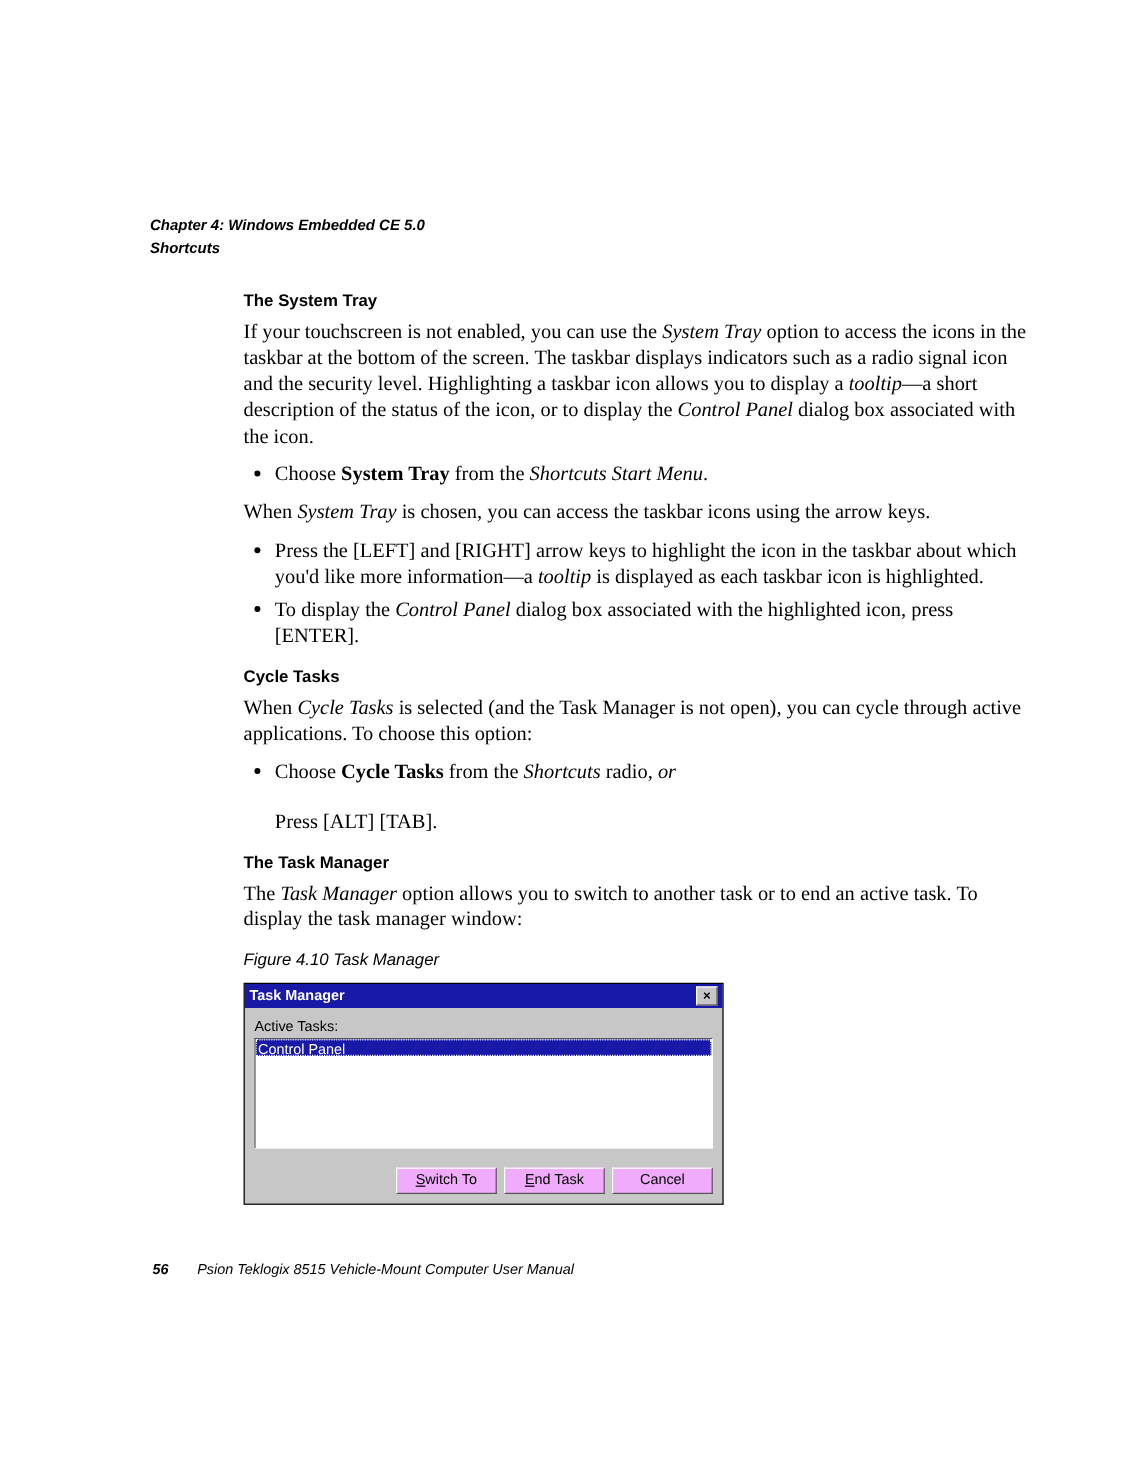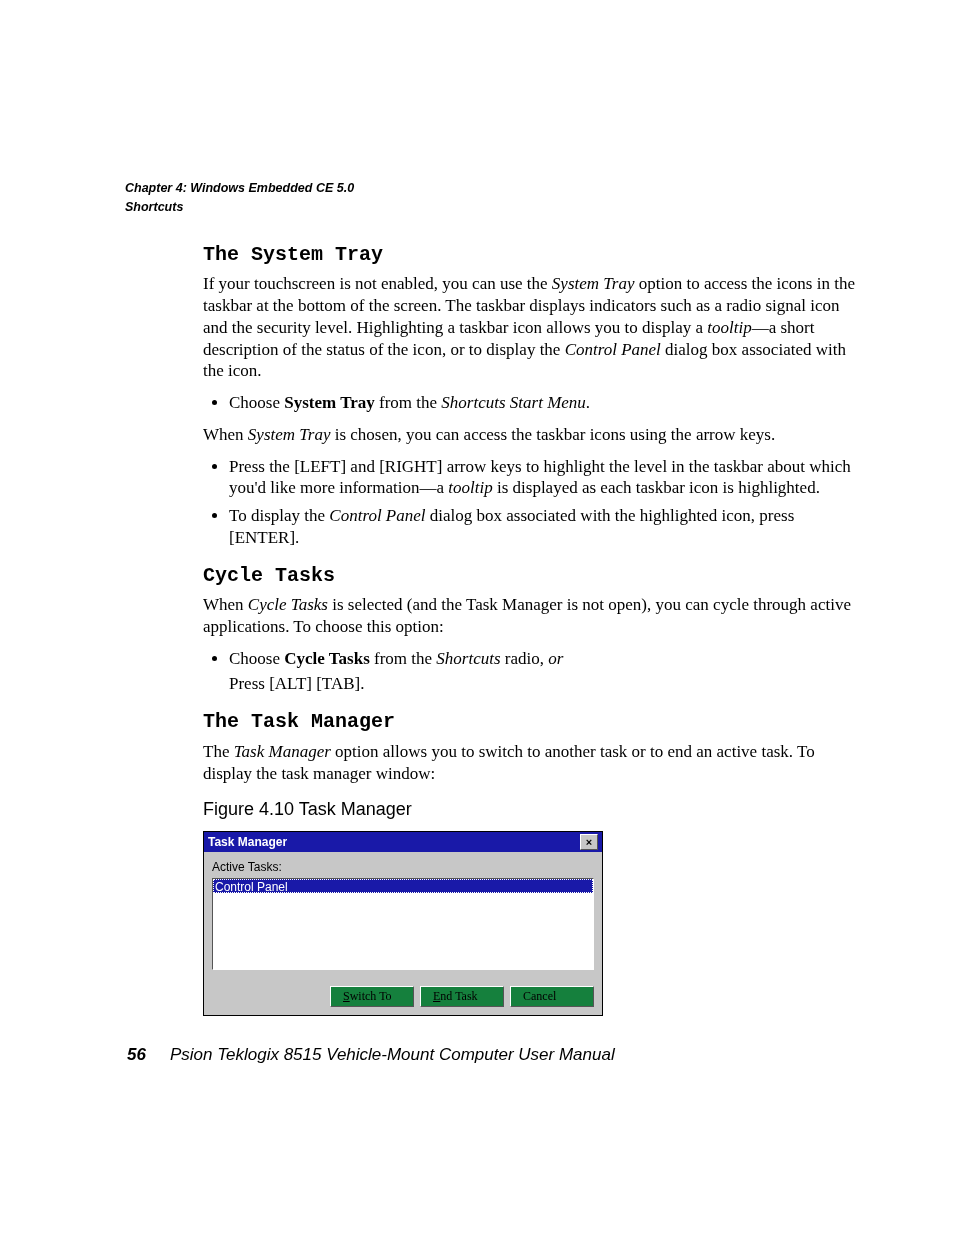--- a/index.html
+++ b/index.html
@@ -24,35 +24,36 @@
     line-height: 1.35;
     margin-bottom: 2px;
   }
   .content {
     margin-left: 78px;
     margin-top: 26px;
     font-size: 17px;
     line-height: 1.28;
   }
   .subhead {
-    font-family: Liberation Mono, monospace;
+    font-family: Liberation Sans, sans-serif;
     font-weight: bold;
-    font-size: 20px;
+    font-size: 14px;
     margin-top: 14px;
     margin-bottom: 6px;
   }
   .subhead.first { margin-top: 0; }
   p { margin: 4px 0 10px 0; }
   ul { margin: 6px 0 10px 0; padding-left: 26px; }
   li { margin-bottom: 6px; }
   .fig-caption {
     font-family: Tahoma, Verdana, sans-serif;
-    font-size: 18px;
+    font-size: 14px;
     margin-top: 14px;
     margin-bottom: 10px;
+    font-style: italic;
   }
   .task-mgr {
     width: 398px;
     background: #c7c7c7;
     border: 1px solid #000;
     font-family: Tahoma, Verdana, sans-serif;
     font-size: 12px;
   }
   .tm-title {
     background: #1919a8;
@@ -105,39 +106,39 @@
     padding: 0 1px;
     box-sizing: border-box;
   }
   .tm-buttons {
     display: flex;
     justify-content: flex-end;
     gap: 6px;
     padding: 8px;
   }
   .tm-btn {
-    background: #15803d;
+    background: #f0abfc;
     border-top: 1px solid #fff;
     border-left: 1px solid #fff;
     border-right: 1px solid #555;
     border-bottom: 1px solid #555;
     font-size: 12px;
     padding: 2px 12px;
     min-width: 58px;
-    font-family: Liberation Serif, serif;
+    text-align: center;
   }
   .tm-btn:first-letter { text-decoration: underline; }
   .tm-btn.cancel:first-letter { text-decoration: none; }
   .footer {
     position: absolute;
     bottom: 170px;
     left: 127px;
     font-family: Tahoma, Verdana, sans-serif;
     font-style: italic;
-    font-size: 17px;
+    font-size: 12px;
   }
   .footer-num { font-weight: bold; margin-right: 24px; }
   em.i { font-style: italic; }
   b { font-weight: bold; }
 </style>
 </head>
 <body>
 
 <div class="page">
   <div class="header-line">Chapter 4: Windows Embedded CE 5.0</div>
@@ -152,35 +153,35 @@
     <ul>
       <li>
         <span>Choose </span><b>System Tray</b><span> from the </span><em class="i">Shortcuts Start Menu</em><span>.</span>
       </li>
     </ul>
     <p>
       <span>When </span><em class="i">System Tray</em><span> is chosen, you can access the taskbar icons using the arrow keys.</span>
     </p>
     <ul>
       <li>
-        <span>Press the [LEFT] and [RIGHT] arrow keys to highlight the level in the taskbar about which you'd like more information—a </span><em class="i">tooltip</em><span> is displayed as each taskbar icon is highlighted.</span>
+        <span>Press the [LEFT] and [RIGHT] arrow keys to highlight the icon in the taskbar about which you'd like more information—a </span><em class="i">tooltip</em><span> is displayed as each taskbar icon is highlighted.</span>
       </li>
       <li>
         <span>To display the </span><em class="i">Control Panel</em><span> dialog box associated with the highlighted icon, press [ENTER].</span>
       </li>
     </ul>
 
     <div class="subhead">Cycle Tasks</div>
     <p>
       <span>When </span><em class="i">Cycle Tasks</em><span> is selected (and the Task Manager is not open), you can cycle through active applications. To choose this option:</span>
     </p>
     <ul>
       <li>
         <span>Choose </span><b>Cycle Tasks</b><span> from the </span><em class="i">Shortcuts</em><span> radio, </span><em class="i">or</em>
-        <div style="margin-top:4px;">Press [ALT] [TAB].</div>
+        <div style="margin-top:20px;">Press [ALT] [TAB].</div>
       </li>
     </ul>
 
     <div class="subhead">The Task Manager</div>
     <p>
       <span>The </span><em class="i">Task Manager</em><span> option allows you to switch to another task or to end an active task. To display the task manager window:</span>
     </p>
 
     <div class="fig-caption">Figure 4.10 Task Manager</div>
 

